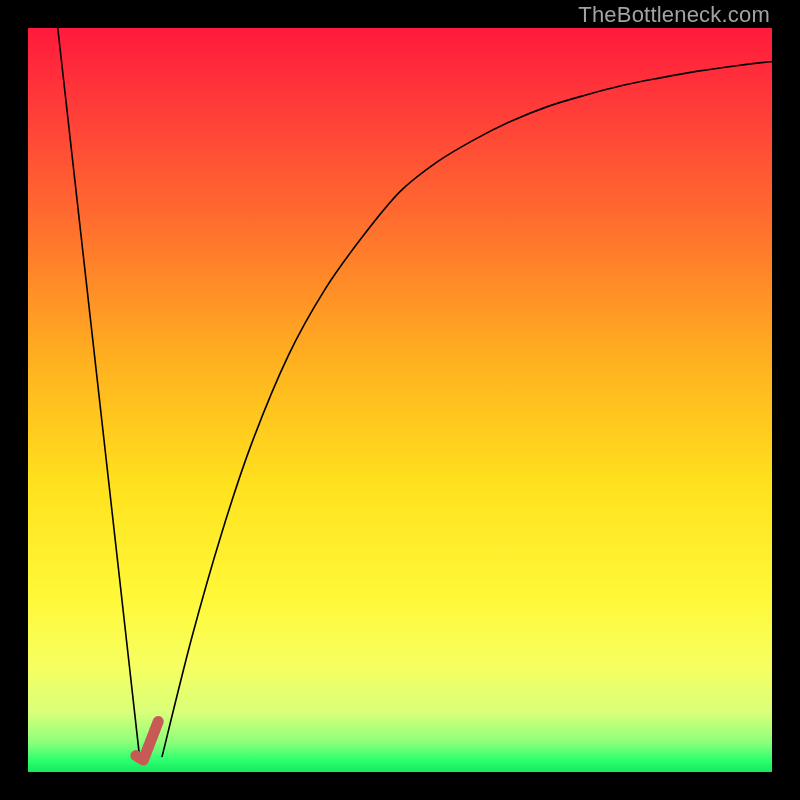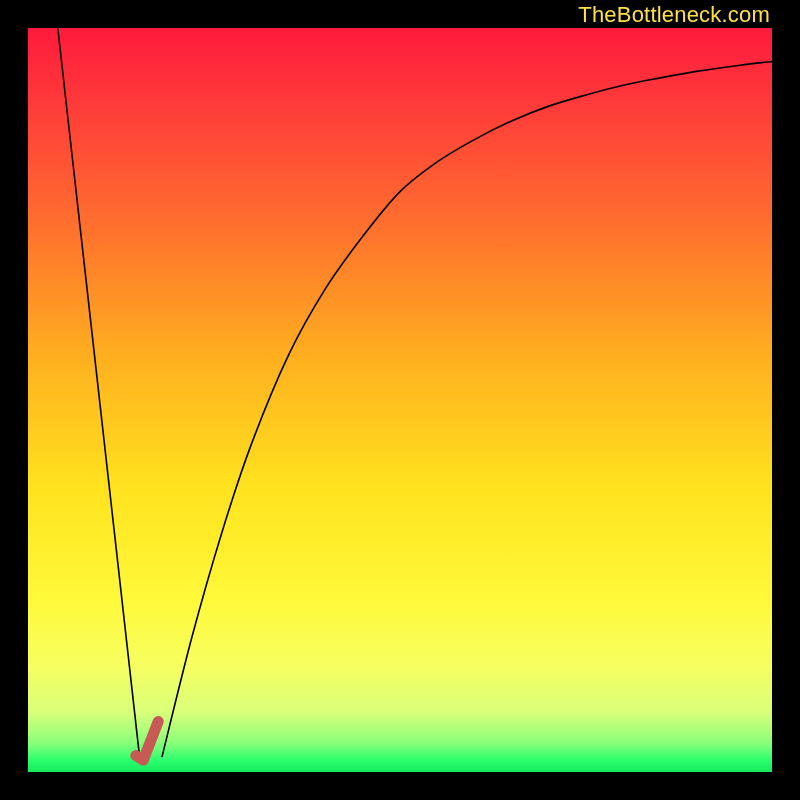--- a/index.html
+++ b/index.html
@@ -37,21 +37,21 @@
       #d9ff7a 92%,
       #8dff7a 96%,
       #2aff6e 98.5%,
       #16e85c 100%
     );
   }
   .watermark {
     position: absolute;
     top: 2px;
     right: 30px;
-    color: #fde047;
+    color: #a3a3a3;
     font-size: 22px;
     letter-spacing: 0.2px;
     font-weight: 500;
     user-select: none;
   }
   svg.curves {
     position: absolute;
     top: 28px;
     left: 28px;
     width: 744px;

